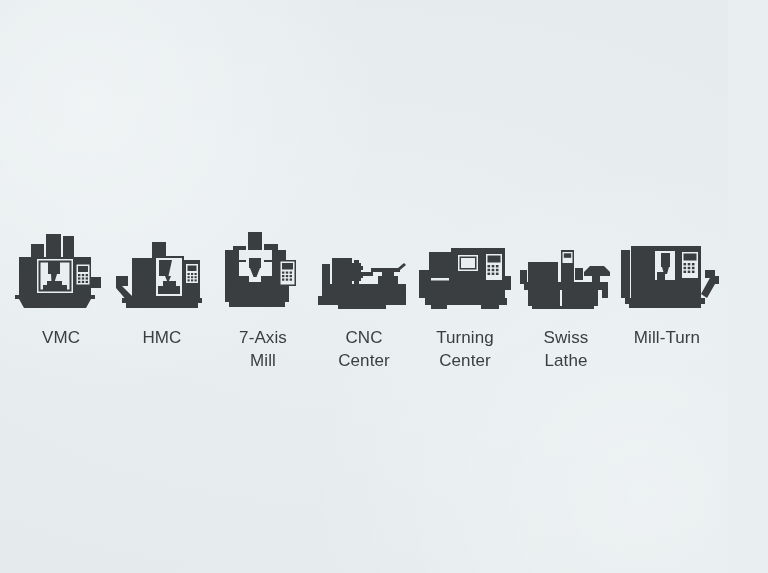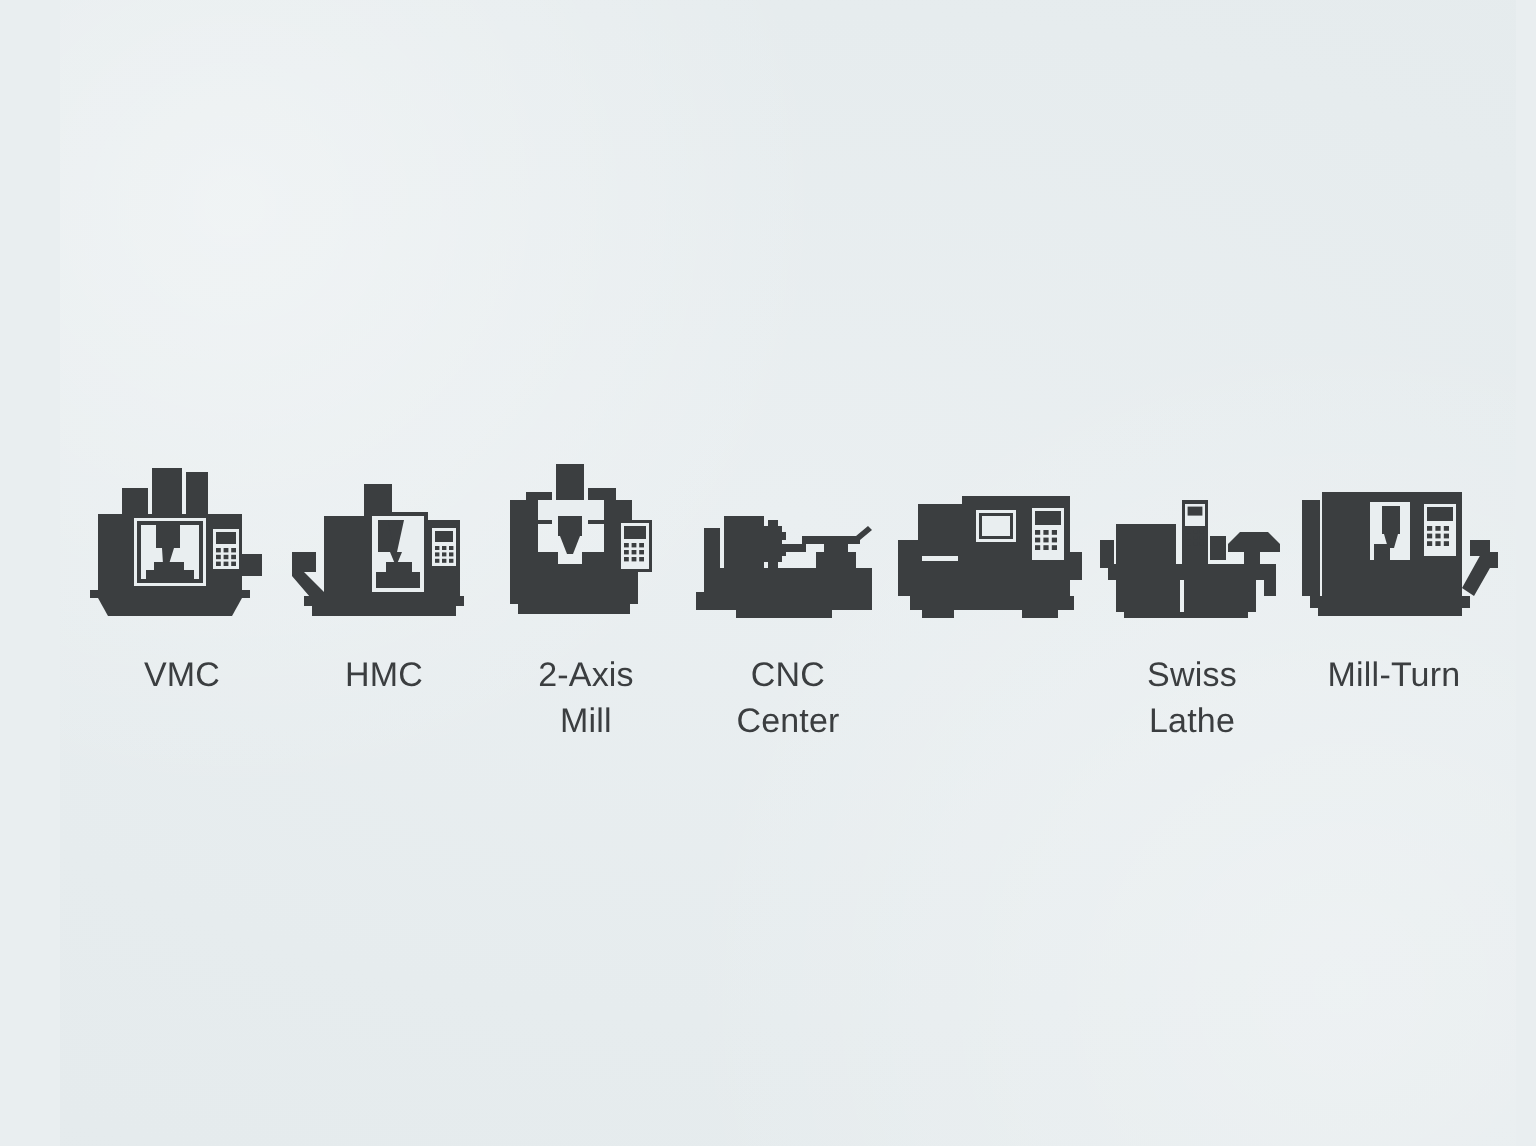--- a/index.html
+++ b/index.html
@@ -12,21 +12,20 @@
     overflow: hidden;
     background: #e9eef0;
     font-family: "Liberation Sans", sans-serif;
   }
   #stage {
     position: relative;
     width: 728px;
     height: 573px;
     background:
       radial-gradient(ellipse 120% 80% at 50% 45%, #eaeff1 0%, #e6ecee 55%, #e4eaec 100%);
-    margin-left: 30px;
   }
   
   #stage::after {
     content: "";
     position: absolute;
     inset: 0;
     pointer-events: none;
     background:
       radial-gradient(circle at 12% 18%, rgba(255,255,255,0.38) 0%, rgba(255,255,255,0) 38%),
       radial-gradient(circle at 88% 86%, rgba(255,255,255,0.30) 0%, rgba(255,255,255,0) 42%);
@@ -208,21 +207,21 @@
             <rect x="70.8" y="46.5" width="2.4" height="2.2"></rect>
             <rect x="74.6" y="46.5" width="2.4" height="2.2"></rect>
           </g>
 
           <path d="M70 54 h4 v12 h-6 v-4 h2 z"></path>
 
           <rect x="10" y="64" width="64" height="6"></rect>
           <rect x="14" y="70" width="56" height="5"></rect>
         </svg>
       </div>
-      <div class="machine-label">2-Axis
+      <div class="machine-label">7-Axis
 Mill</div>
     </div>
 
     <div class="machine-card">
       <div class="icon-wrap">
         <svg width="96" height="80" viewBox="0 0 96 80" fill="#3b3e40" aria-hidden="true">
 
           <rect x="6" y="32" width="8" height="22"></rect>
 
           <rect x="16" y="26" width="20" height="28"></rect>
@@ -281,20 +280,22 @@
             <rect x="78.9" y="40.6" width="2.6" height="2.4"></rect>
           </g>
 
           <rect x="88" y="44" width="6" height="14"></rect>
 
           <rect x="8" y="66" width="82" height="7"></rect>
           <rect x="14" y="73" width="16" height="4"></rect>
           <rect x="64" y="73" width="18" height="4"></rect>
         </svg>
       </div>
+      <div class="machine-label">Turning
+Center</div>
     </div>
 
     <div class="machine-card">
       <div class="icon-wrap">
         <svg width="96" height="80" viewBox="0 0 96 80" fill="#3b3e40" aria-hidden="true">
 
           <rect x="2" y="38" width="7" height="14"></rect>
 
           <rect x="10" y="30" width="30" height="22"></rect>
 

